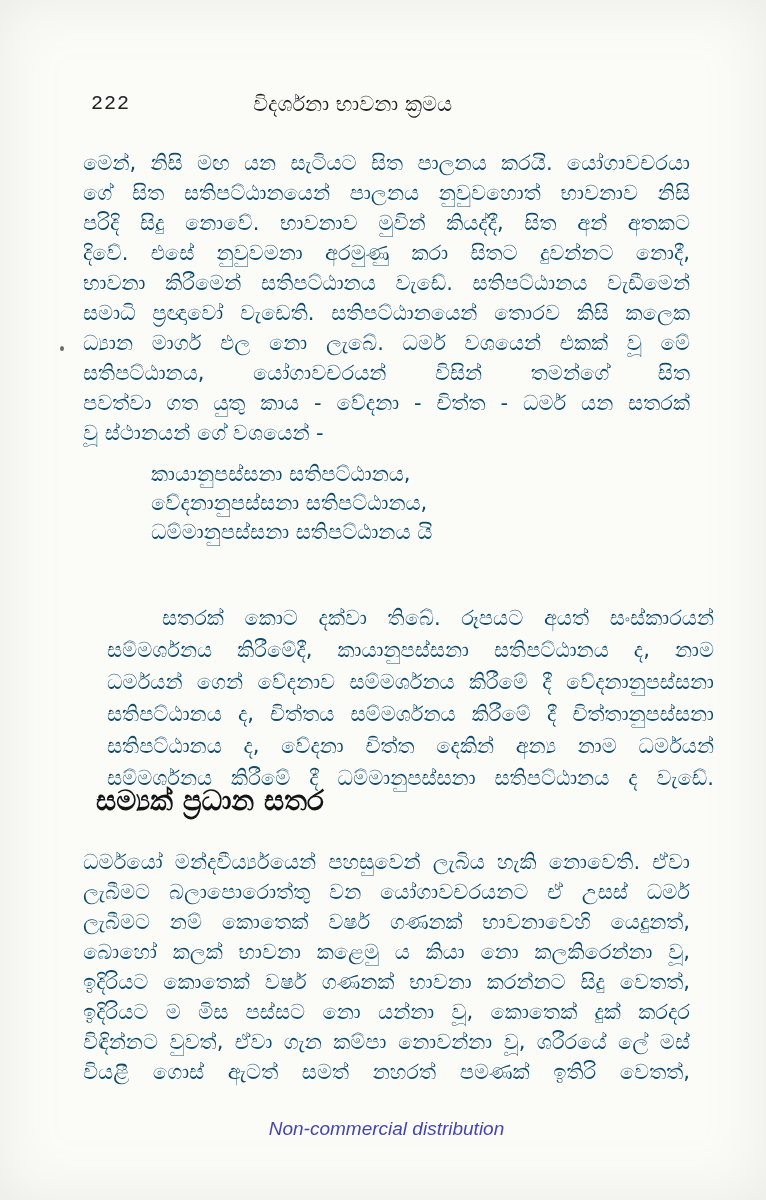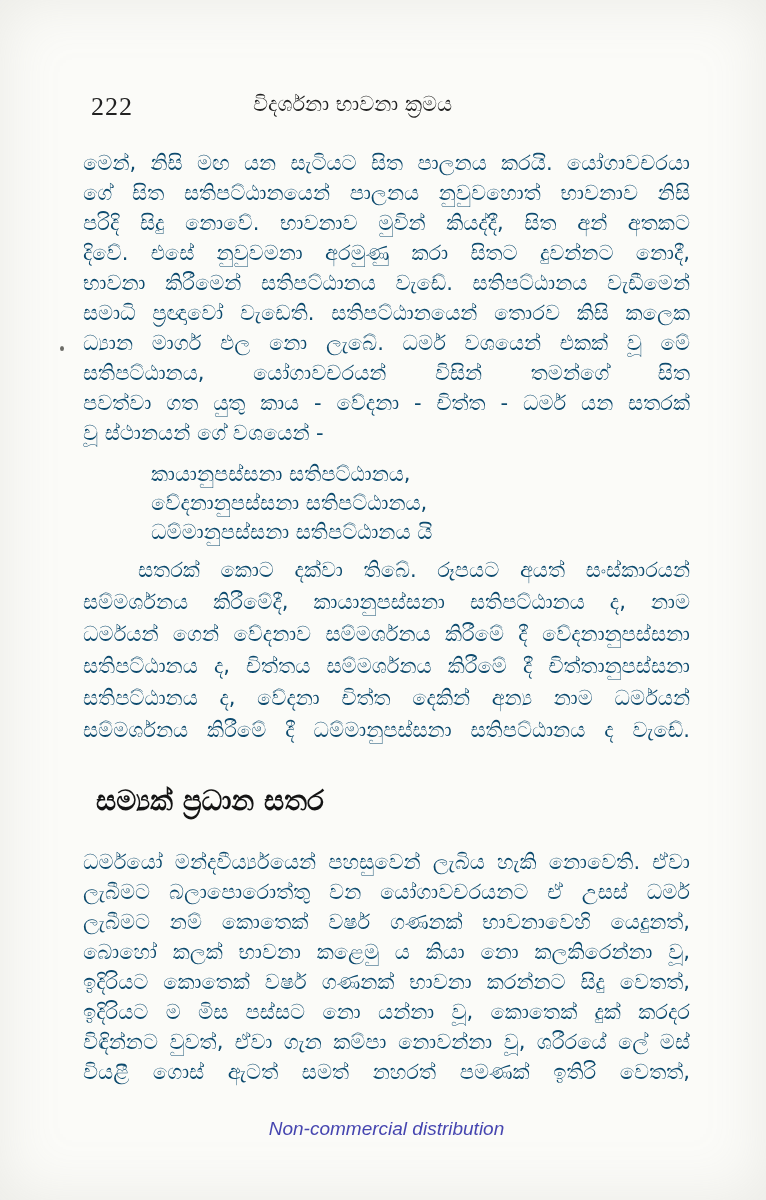--- a/index.html
+++ b/index.html
@@ -11,22 +11,22 @@
     color:#1f1f1f;
     overflow:hidden;
   }
   
   .page::after{
     content:"";position:absolute;inset:0;pointer-events:none;
     box-shadow:inset 0 0 60px rgba(160,160,150,0.18);
   }
   .pageno{
     position:absolute;left:91px;top:92px;
-    font-family:Liberation Serif, serif;
-    font-size:26px;letter-spacing:1px;color:#222;
+    font-family:Liberation Mono, monospace;
+    font-size:20px;letter-spacing:1px;color:#222;
   }
   .htitle{
     position:absolute;left:253px;top:92px;
     font-size:21px;color:#222;white-space:nowrap;
   }
   .block{
     position:absolute;left:83px;width:607px;
     font-size:21px;color:#0c4a6e;
   }
   .line{
@@ -35,21 +35,21 @@
     overflow:hidden;
   }
   .just{
     white-space:normal;
     text-align:justify;
     text-align-last:justify;
     overflow:visible;
   }
   .p1{top:148px;}  .p1 .line{line-height:30px;height:30px;}
   .lst{top:460px;padding-left:68px;width:539px;} .lst .line{line-height:29px;height:29px;}
-  .p2{top:554px;}  .p2 .line{line-height:32px;height:32px;}
+  .p2{top:602px;margin-left:24px;}  .p2 .line{line-height:32px;height:32px;}
   .p3{top:847px;}  .p3 .line{line-height:30px;height:30px;}
   .indent{text-indent:55px;}
   .secheading{
     position:absolute;left:96px;top:784px;width:607px;
     font-size:28px;font-weight:bold;color:#141414;
   }
   .footer{
     position:absolute;left:83px;top:1118px;width:607px;
     text-align:center;
     font-family:Liberation Sans, sans-serif;

